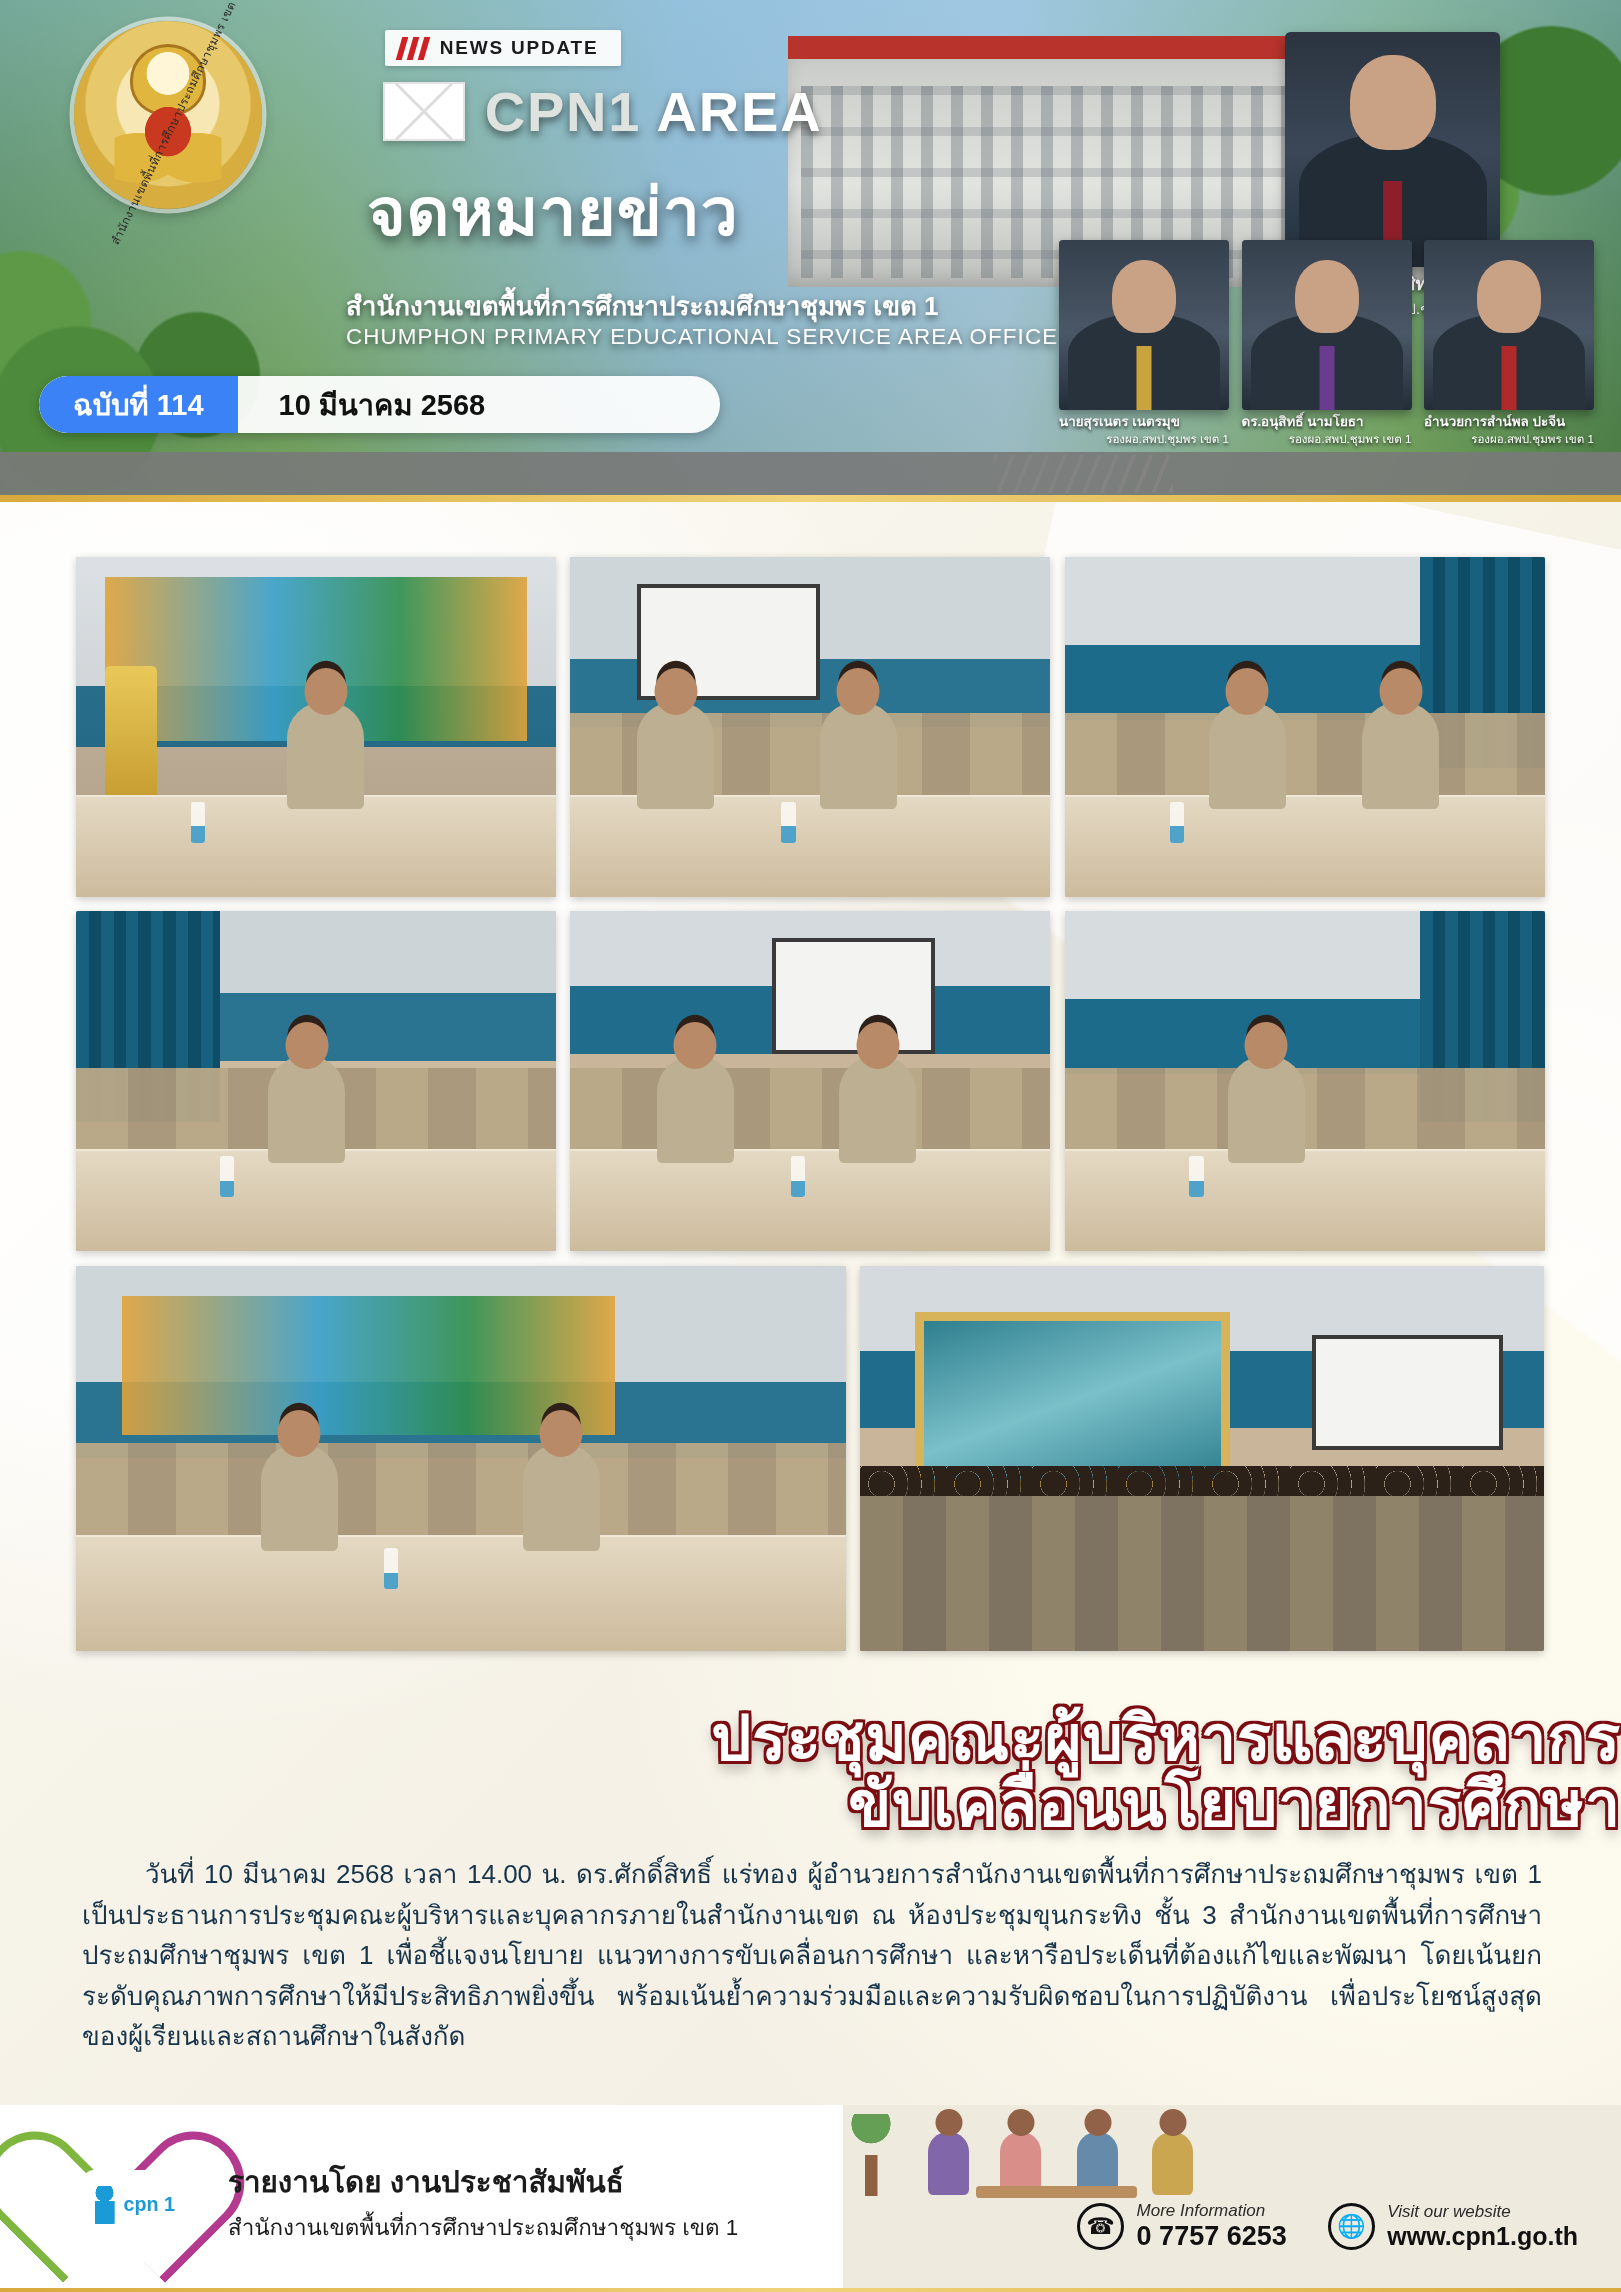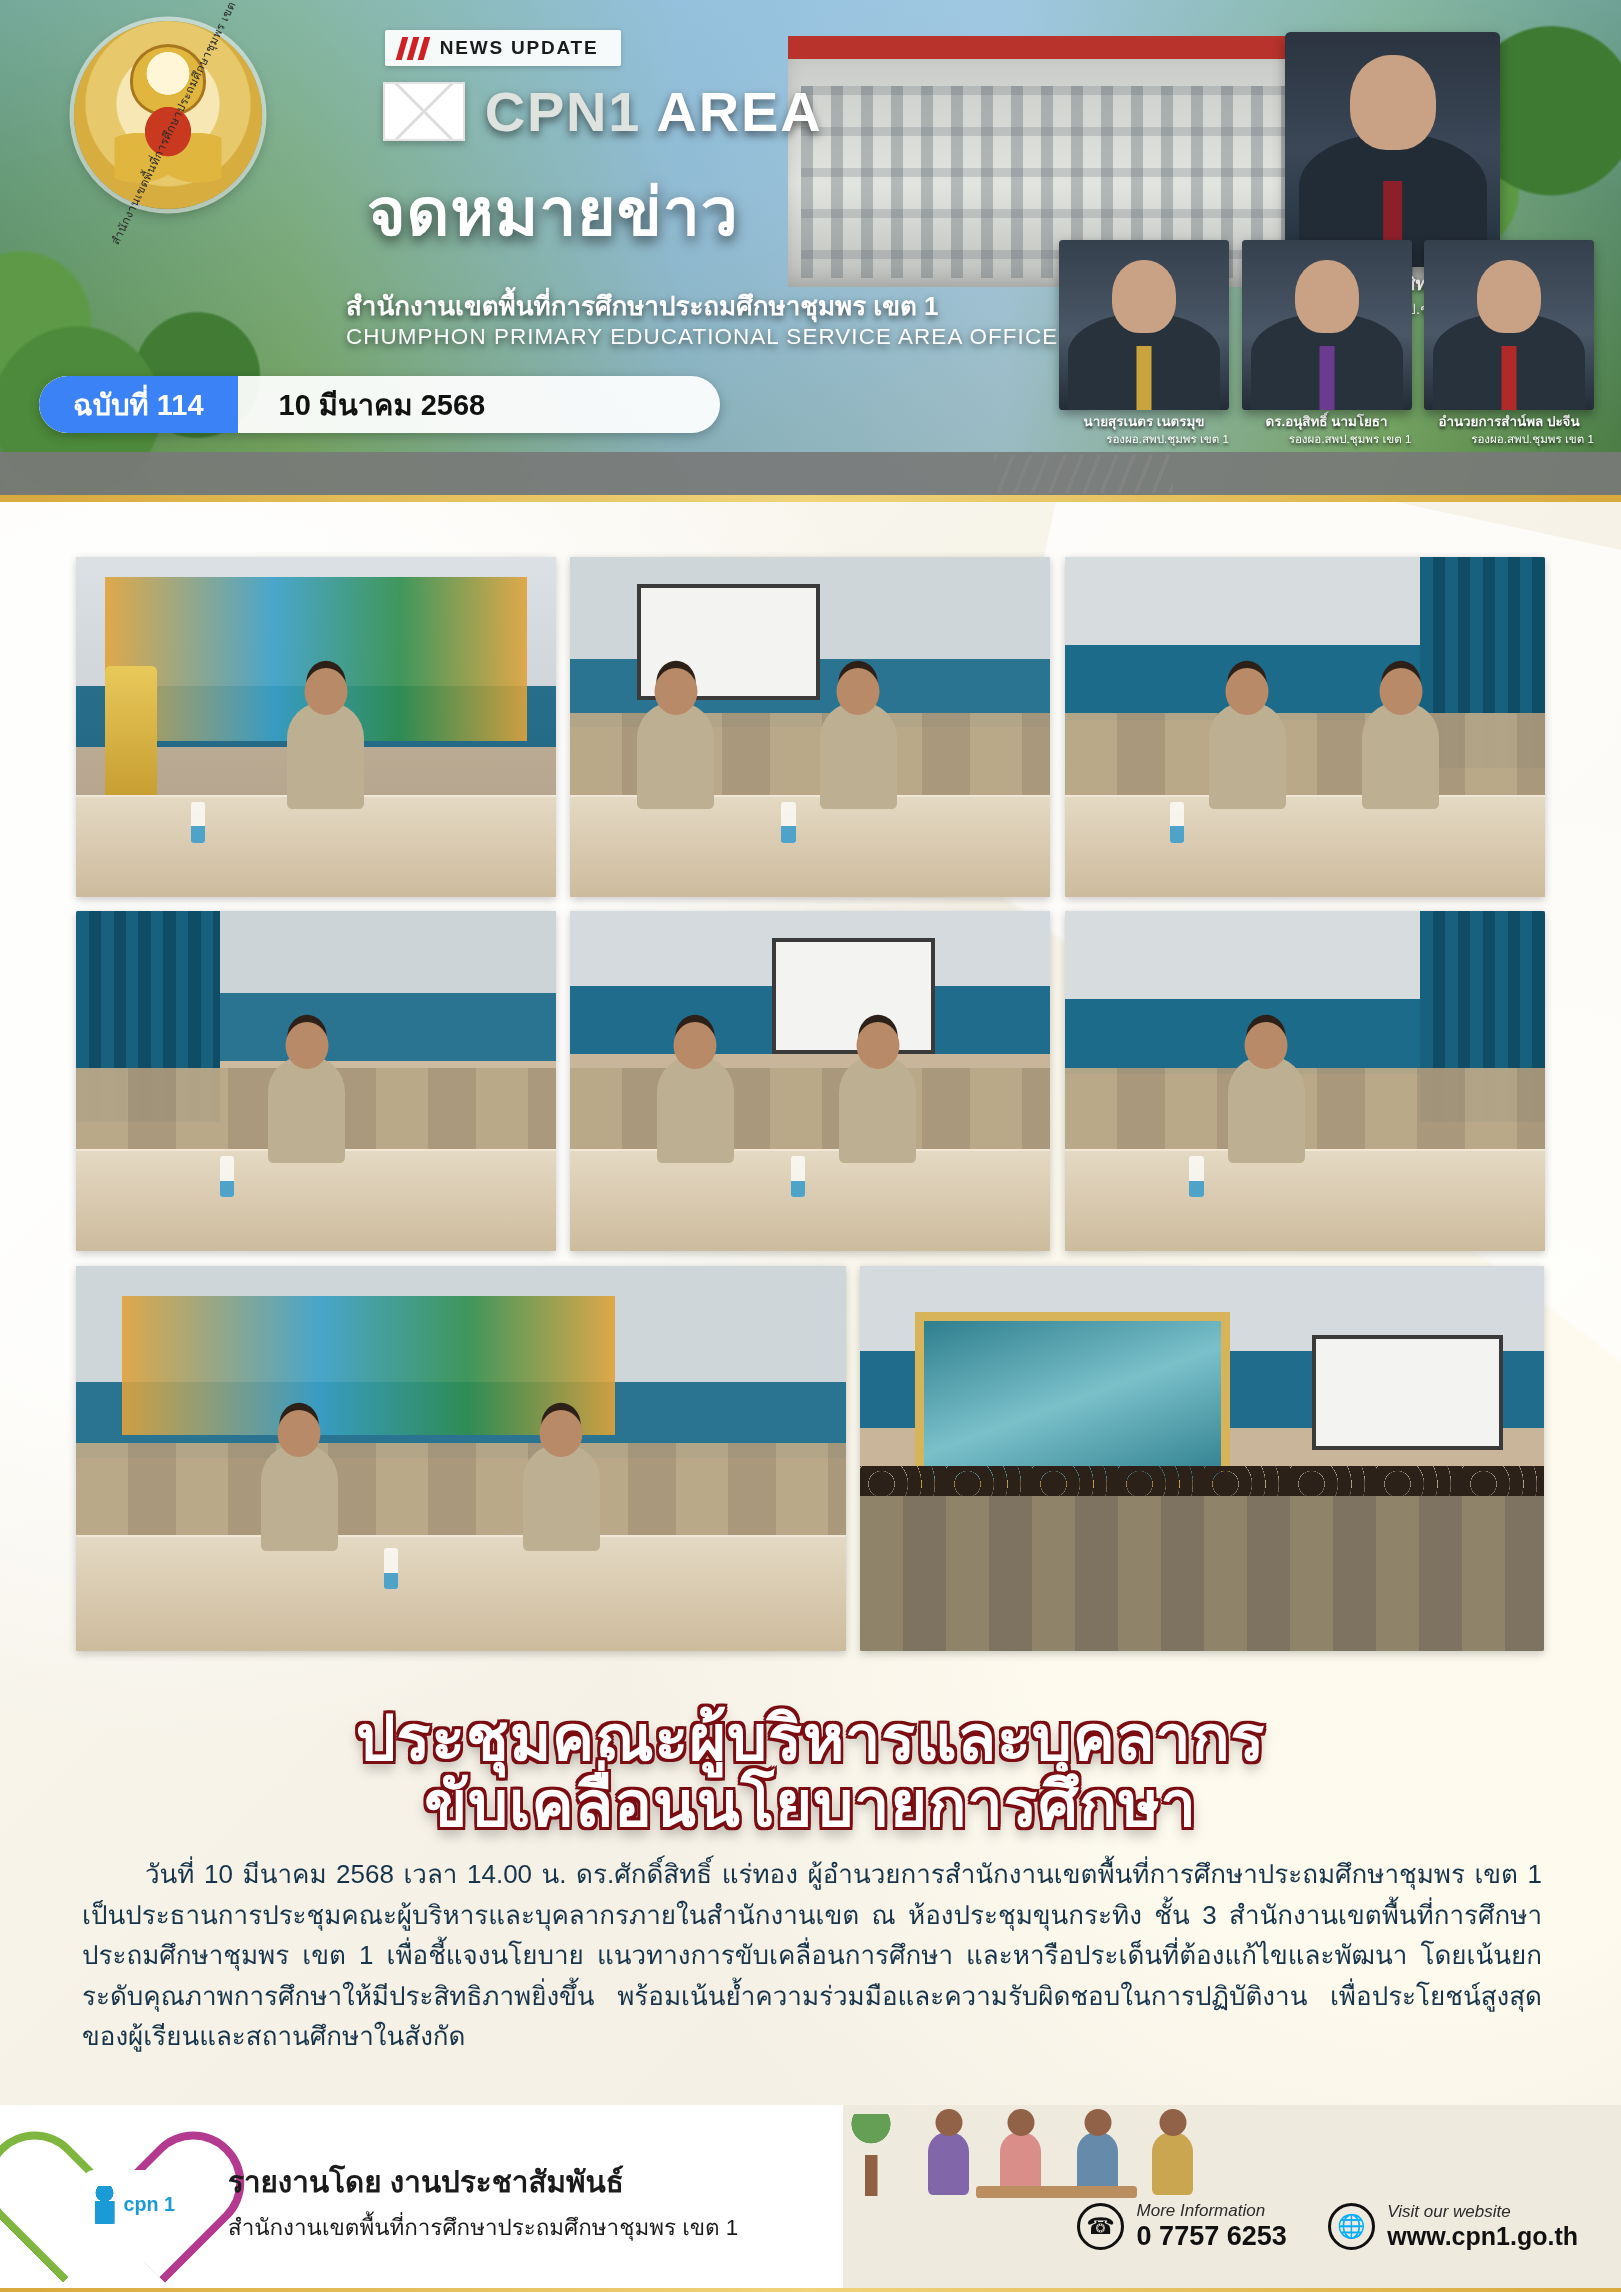--- a/index.html
+++ b/index.html
@@ -341,21 +341,20 @@
     border-radius: 50% 50% 0 0 / 42% 42% 0 0;
   }
   .exec-photo .tie { position: absolute; left: 50%; bottom: 0; transform: translateX(-50%); width: 15px; height: 64px; background: #c9a33c; }
   .exec-photo.p2 .tie { background: #6a3b8f; }
   .exec-photo.p3 .tie { background: #b02a2a; }
   .exec-name {
     margin-top: 3.6px;
     font-size: 13.4px;
     font-weight: bold;
     color: #fff;
-    text-align: center;
     text-shadow: 0 1.8px 3.6px rgba(0,0,0,.85);
     line-height: 1.25;
   }
   .exec-role {
     font-size: 11.6px;
     color: #fff;
     text-align: right;
     text-shadow: 0 1.8px 3.6px rgba(0,0,0,.85);
   }
   .hdr-stripes {
@@ -476,21 +475,21 @@
     position: absolute; left: 0; right: 0; top: -23px; height: 30px;
     background: repeating-radial-gradient(circle at 21.5px 18px, #2b2118 0 12.5px, rgba(0,0,0,0) 13.4px);
     background-size: 86px 36px;
   }
 
   
   .headline {
     position: absolute;
     left: 0; right: 0;
     top: 1706px;
-    text-align: center;
+    text-align: right;
     color: #fff;
     font-weight: bold;
     line-height: 1.04;
     letter-spacing: 0.9px;
     text-shadow:
       -2.7px 0 0 #7b0d12, 2.7px 0 0 #7b0d12, 0 -2.7px 0 #7b0d12, 0 2.7px 0 #7b0d12,
       -2.7px -2.7px 0 #7b0d12, 2.7px -2.7px 0 #7b0d12, -2.7px 2.7px 0 #7b0d12, 2.7px 2.7px 0 #7b0d12,
       0 7.2px 12.5px rgba(0,0,0,.35);
   }
   .headline .l1 { font-size: 63px; display: block; }

